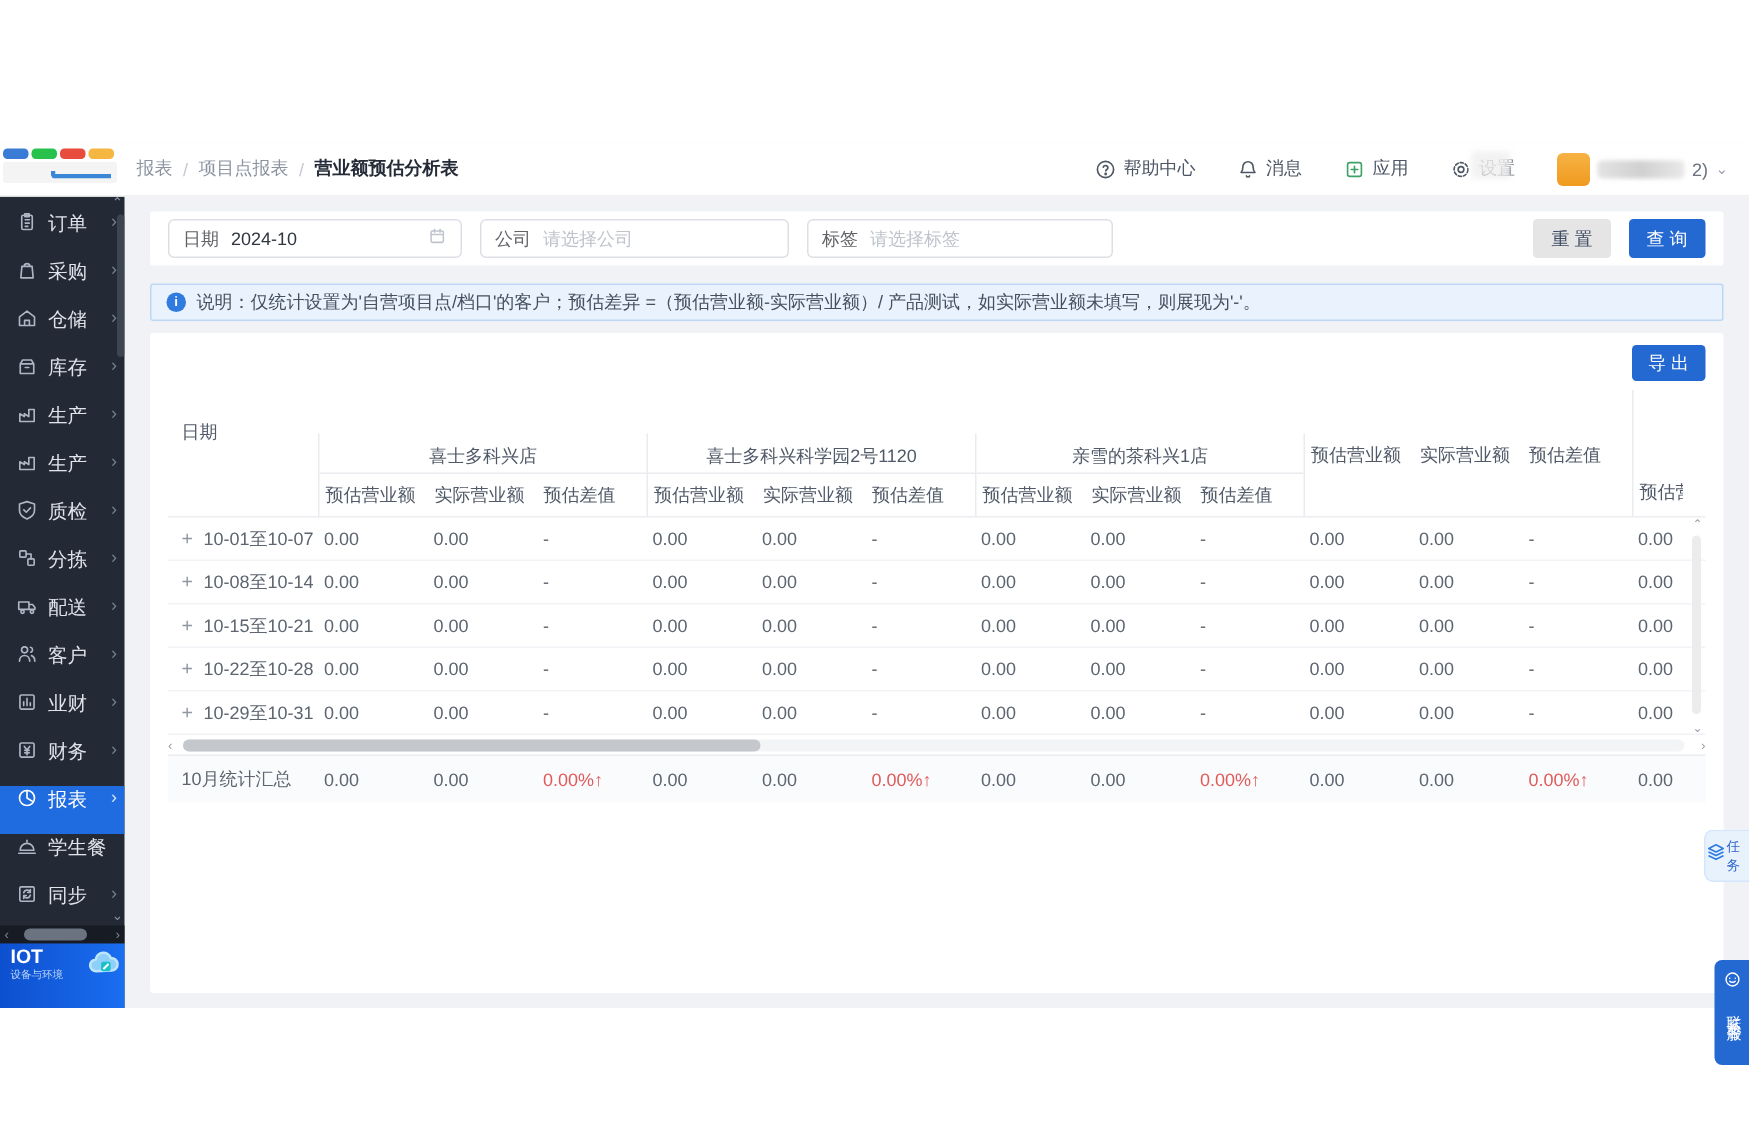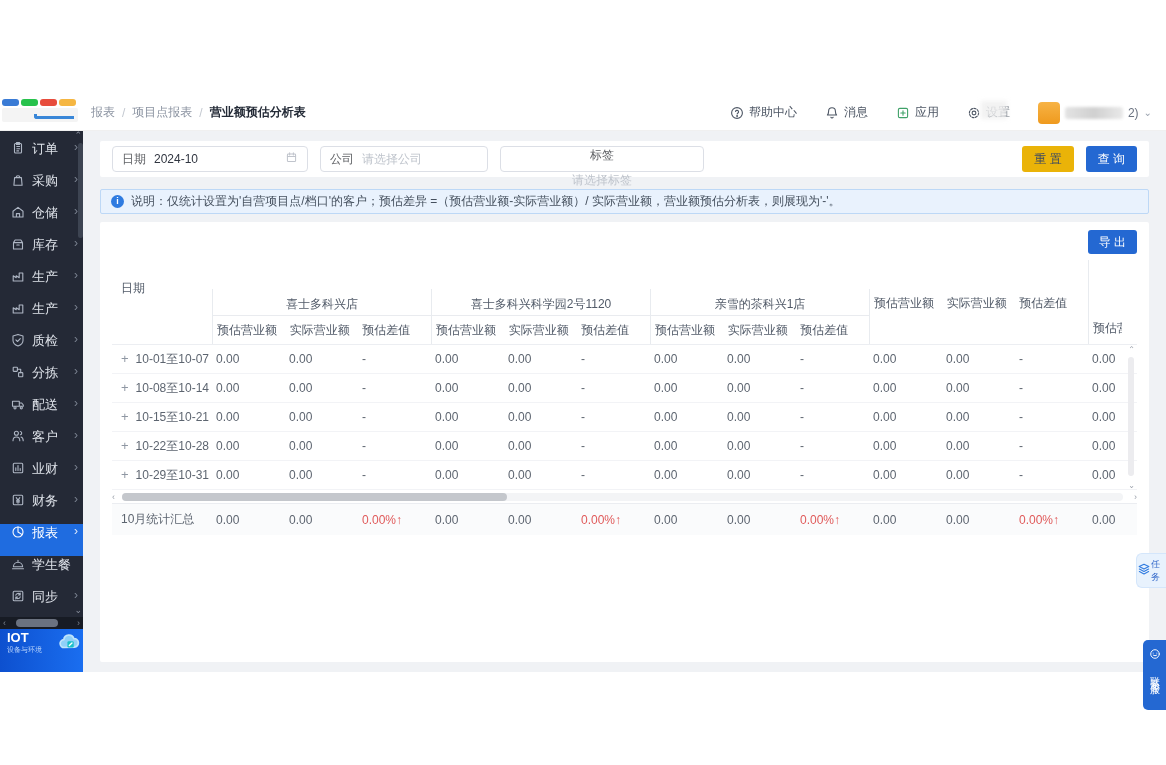--- a/index.html
+++ b/index.html
@@ -51,25 +51,25 @@
   .iot-cloud { position:absolute; right:3px; top:2px; }
 
   
   .content { position:absolute; left:83px; top:36px; right:0; bottom:0; padding:10px 17px; }
 
   .filter-card { background:#fff; border-radius:2px; height:36px; display:flex; align-items:center; padding:0 12px; gap:12px; }
   .fbox { border:1px solid #dcdfe6; border-radius:4px; height:26px; display:flex; align-items:center; padding:0 9px; font-size:12px; gap:8px; cursor:text; background:#fff; }
   .fbox .flabel { color:#606266; flex:none; }
   .fbox .fvalue { color:#303540; }
   .fbox .fph { color:#bfc4cc; }
-  .fbox.date { width:196px; } .fbox.company { width:168px; } .fbox.tag { width:204px;flex-direction:column; }
+  .fbox.date { width:196px; } .fbox.company { width:206px; } .fbox.tag { width:204px; }
   .fbox .cal { margin-left:auto; color:#c0c4cc; }
   .fspacer { flex:1; }
   .btn { border:none; border-radius:3px; height:26px; padding:0 12px; font-size:12px; cursor:pointer; font-family:inherit; }
-  .btn.ghost { background:#eab308; color:#3d4a61; }
+  .btn.ghost { background:#e5e5e5; color:#3d4a61; }
   .btn.primary { background:#2468d2; color:#fff; }
 
   .notice { margin-top:12px; background:#e9f2fd; border:1px solid #bdd8f6; border-radius:2px; height:25px; display:flex; align-items:center; padding:0 10px; gap:7px; font-size:12px; color:#45505e; }
   .notice .info-i { width:13px; height:13px; border-radius:50%; background:#2f7be0; color:#fff; font-size:9px; font-weight:bold; text-align:center; line-height:13px; flex:none; font-style:normal; }
 
   .table-card { margin-top:8px; background:#fff; border-radius:2px; padding:8px 12px; height:440px; position:relative; }
   .export-row { display:flex; justify-content:flex-end; margin-bottom:6px; }
   .btn.export { height:24px; padding:0 11px; }
 
   .tbl { font-size:12px; color:#5d6570; }
@@ -367,21 +367,21 @@
           <span class="flabel">标签</span>
           <span class="fph">请选择标签</span>
         </div>
         <div class="fspacer"></div>
         <button class="btn ghost">重 置</button>
         <button class="btn primary">查 询</button>
       </section>
 
       <section class="notice">
         <i class="info-i">i</i>
-        <span>说明：仅统计设置为'自营项目点/档口'的客户；预估差异 =（预估营业额-实际营业额）/ 实际营业额，营业额预估分析表，则展现为'-'。</span>
+        <span>说明：仅统计设置为'自营项目点/档口'的客户；预估差异 =（预估营业额-实际营业额）/ 产品测试，如实际营业额未填写，则展现为'-'。</span>
       </section>
 
       <section class="table-card">
         <div class="export-row">
           <button class="btn primary export">导 出</button>
         </div>
 
         <div class="tbl">
           <div class="thead">
             <div class="th-date">日期</div>

